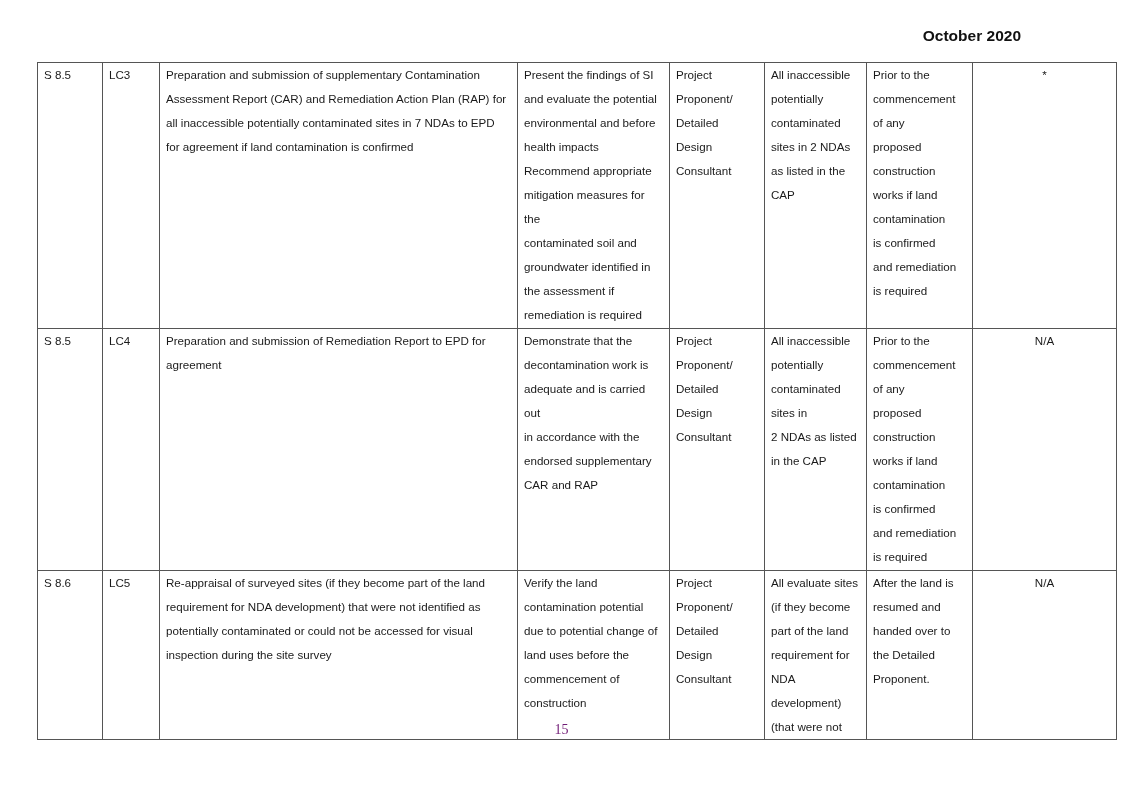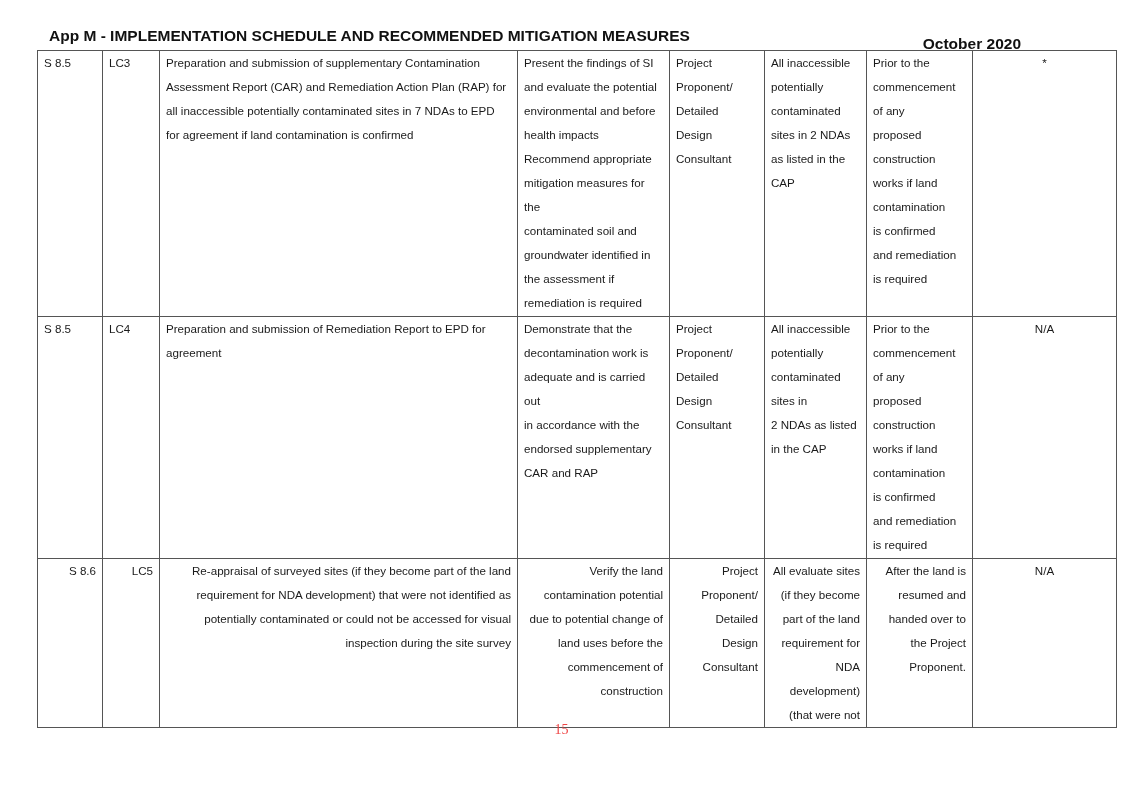--- a/index.html
+++ b/index.html
@@ -27,28 +27,28 @@
       left: 0;
       top: 0;
       font-weight: bold;
       font-size: 15.5px;
       letter-spacing: 0;
       color: #111;
     }
     .doc-date {
       position: absolute;
       right: 0;
-      top: 8px;
+      top: 0;
       font-weight: bold;
       font-size: 15.5px;
       color: #111;
     }
     table.schedule {
       position: absolute;
-      top: 50px;
+      top: 62px;
       left: 37px;
       border-collapse: collapse;
       table-layout: fixed;
       width: 1079px;
       border-radius: 10px;
     }
     table.schedule td {
       border: 1.3px solid #555;
       vertical-align: top;
       padding: 0 6px;
@@ -56,37 +56,36 @@
       line-height: 24.05px;
       color: #1a1a1a;
       white-space: pre-line;
       overflow: hidden;
     }
     table.schedule td.center {
       text-align: center;
     }
     tr.row-lc3 td { height: 241px; }
     tr.row-lc4 td { height: 241px; }
-    tr.row-lc5 td { height: 168px; text-align: right; }
+    tr.row-lc5 td { height: 168px; }
     .page-number {
       position: absolute;
       top: 722px;
       left: 0;
       width: 1123px;
       text-align: center;
       font-family: "Liberation Serif", serif;
       font-size: 14px;
-      color: #ef4444;
+      color: #701a75;
     }
   </style>
 </head>
 <body>
 
 <div class="page-header">
-  <div class="doc-title">App M - IMPLEMENTATION SCHEDULE AND RECOMMENDED MITIGATION MEASURES</div>
   <div class="doc-date">October 2020</div>
 </div>
 
 <table class="schedule">
   <colgroup>
     <col style="width:65px">
     <col style="width:57px">
     <col style="width:358px">
     <col style="width:152px">
     <col style="width:95px">
@@ -190,20 +189,20 @@
       <td>All evaluate sites
 (if they become
 part of the land
 requirement for
 NDA
 development)
 (that were not</td>
       <td>After the land is
 resumed and
 handed over to
-the Project
+the Detailed
 Proponent.</td>
       <td class="center">N/A</td>
     </tr>
   </tbody>
 </table>
 
 <div class="page-number">15</div>
 
 </body></html>

